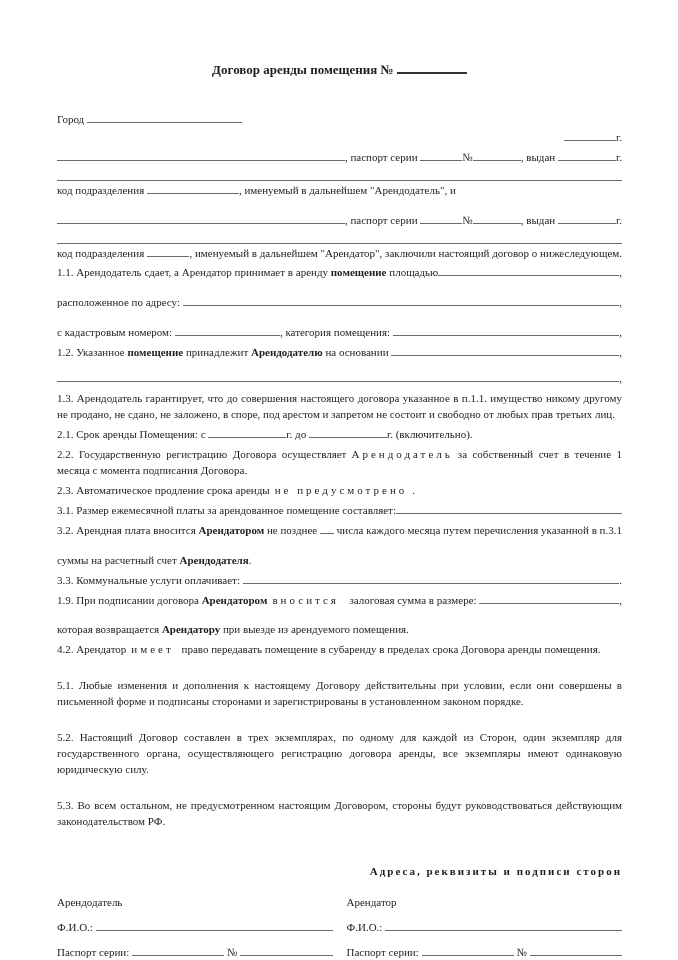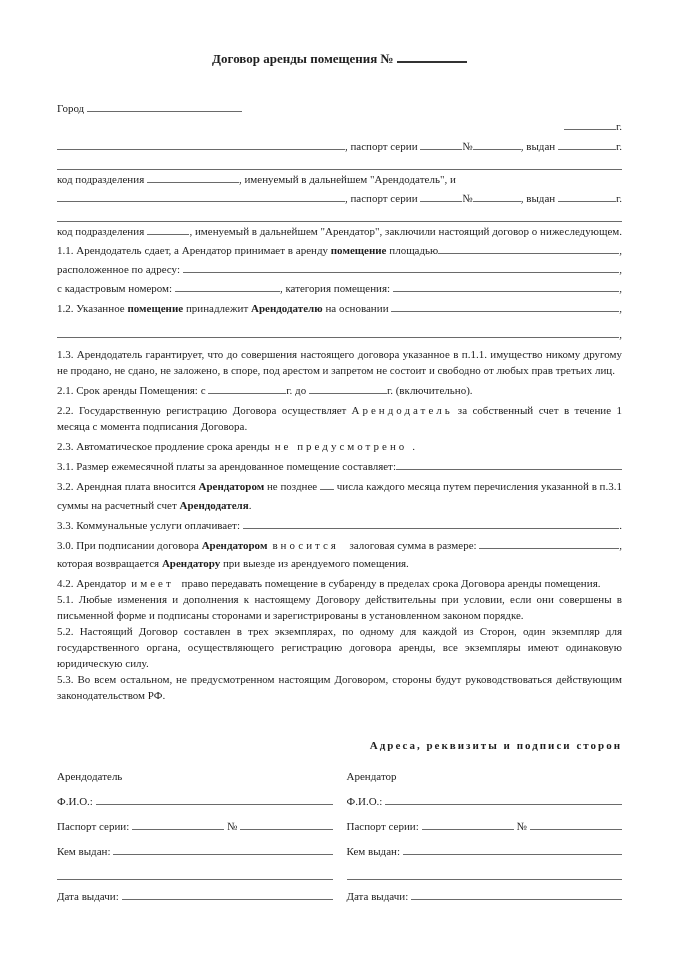--- a/index.html
+++ b/index.html
@@ -2,27 +2,27 @@
 <html><head>
 <meta charset="utf-8">
 <style>
   html,body{margin:0;padding:0;background:#fff;}
   .page{
     width:678px;height:960px;margin:0 auto;background:#ffffff;
     padding:46px 56px 0 57px;box-sizing:border-box;
     font-family:"Liberation Serif","DejaVu Serif",serif;
     font-size:11px;line-height:1.45;color:#1e1e1e;overflow:hidden;
   }
-  .ln{display:flex;align-items:baseline;margin-top:3px;}
+  .ln{display:flex;align-items:baseline;margin-top:14px;}
   .ln>span{white-space:pre;}
   .bl{display:inline-block;border-bottom:1px solid #6a6a6a;height:10px;min-width:8px;}
   .fl{flex:1 1 auto;}
   .b{font-weight:bold;}
   .sp{letter-spacing:3px;margin:0 5px;}
-  .p{text-align:justify;margin-top:0;}
+  .p{text-align:justify;margin-top:20px;}
   .pl{margin-top:3px;}
   .ttl{justify-content:center;font-weight:bold;font-size:13px;}
   .ttl .bl{border-bottom:2px solid #333;height:12px;}
   .rt{justify-content:flex-end;}
   .sig-header{text-align:right;font-weight:bold;letter-spacing:2px;margin-top:34px;}
   .cols{display:grid;grid-template-columns:1fr 1fr;column-gap:14px;margin-top:6px;}
   .col .ln{margin-top:9px;}
   .g2{margin-top:2px;}.g4{margin-top:4px;}.g6{}.g8{margin-top:4px;}
   .g10{margin-top:10px;}.g14{margin-top:14px;}.g18{margin-top:32px;}
 </style>
@@ -138,21 +138,21 @@
         <span>суммы на расчетный счет </span>
         <span class="b">Арендодателя</span>
         <span>.</span>
       </div>
       <div class="ln g4">
         <span>3.3. Коммунальные услуги оплачивает: </span>
         <span class="bl fl"></span>
         <span>.</span>
       </div>
       <div class="ln g4">
-        <span>3.0. При подписании договора </span>
+        <span>1.9. При подписании договора </span>
         <span class="b">Арендатором</span>
         <span class="sp">вносится</span>
         <span>  залоговая сумма в размере: </span>
         <span class="bl" style="width: 170px;"></span>
         <span>,</span>
       </div>
       <div class="ln">
         <span>которая возвращается </span>
         <span class="b">Арендатору</span>
         <span> при выезде из арендуемого помещения.</span>

